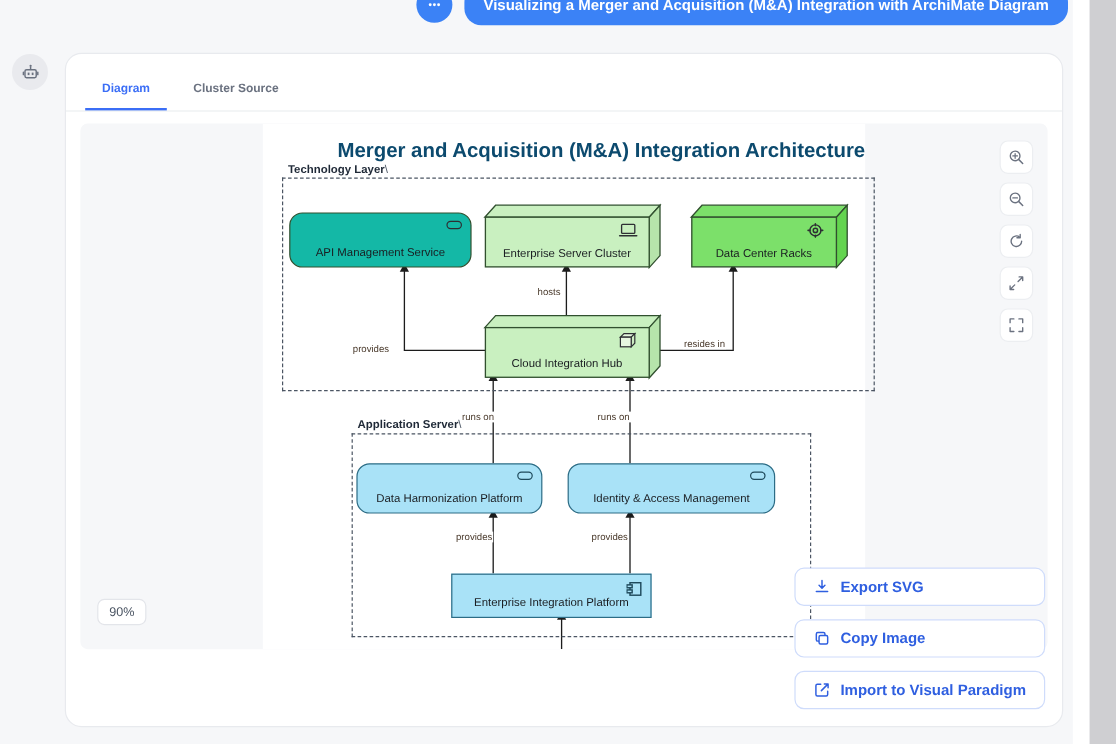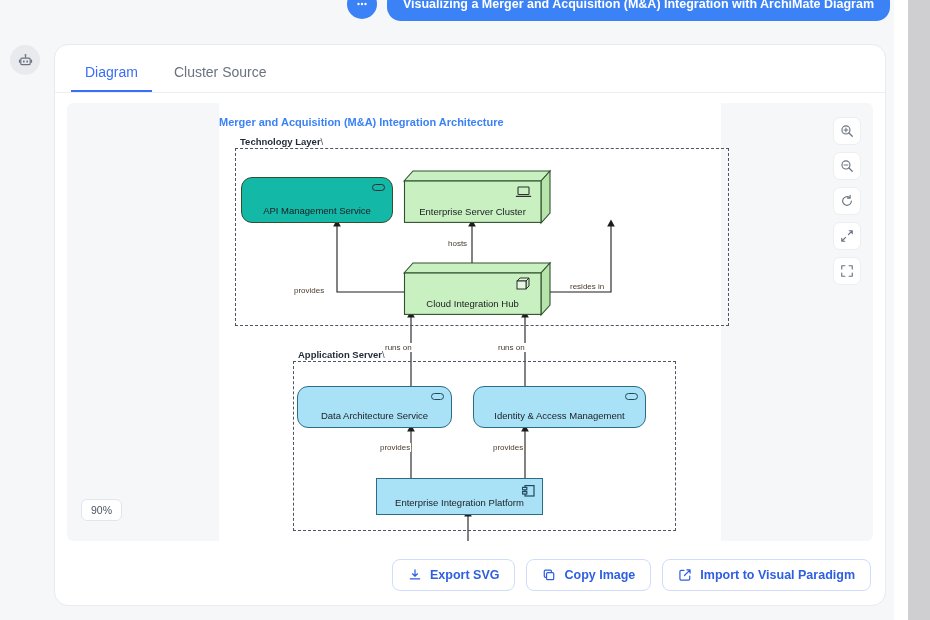--- a/index.html
+++ b/index.html
@@ -49,21 +49,21 @@
   }
 
   
   .tabs {
     display: flex; align-items: flex-end;
     height: 48px; padding: 0 16px;
     border-bottom: 1px solid #eceef1;
     gap: 8px;
   }
   .tab {
-    font-size: 14px; font-weight: 400;
+    font-size: 10px; font-weight: 700;
     color: #6b7280; padding: 8px 14px 10px 14px;
     border-bottom: 2px solid transparent;
     cursor: pointer; white-space: nowrap;
   }
   .tab.active { color: #3b6ef6; border-bottom-color: #3b6ef6; }
 
   
   .viewport {
     position: relative;
     margin: 10px 12px 0 12px;
@@ -73,22 +73,22 @@
     overflow: hidden;
   }
   .canvas {
     position: absolute; left: 152px; top: 0;
     width: 502px; height: 438px;
     background: #ffffff;
   }
 
   .diagram-title {
     position: absolute; left: 0; top: 13px; width: 100%;
-    text-align: left;
-    font-size: 11px; font-weight: 700; color: #3b82f6;
+    text-align: right;
+    font-size: 17px; font-weight: 700; color: #0c4a6e;
   }
 
   
   .layer {
     position: absolute;
     border: 1.6px dashed #4b5563;
     background: transparent;
     margin-left: 12px;
   }
   .layer-label {
@@ -161,21 +161,21 @@
   .ctrl-btn {
     width: 28px; height: 28px; border-radius: 7px;
     background: #fff; border: 1px solid #eceef1;
     display: flex; align-items: center; justify-content: center;
     cursor: pointer;
   }
 
   
   .footer {
     position: absolute; right: 14px; bottom: 14px;
-    display: flex; gap: 11px;
+    display: flex; gap: 11px; flex-direction: column;
   }
   .act-btn {
     display: flex; align-items: center; gap: 8px;
     height: 32px; padding: 0 15px;
     border: 1px solid #cfdcfb; border-radius: 8px;
     background: #fff; color: #2f5fe0;
     font-size: 12.5px; font-weight: 700;
     cursor: pointer; white-space: nowrap;
   }
 
@@ -277,38 +277,53 @@
             <polygon points="137,10 146,0 146,42 137,52" fill="#b6e4ab" stroke="#31502f" stroke-width="1.1"></polygon>
             <rect x="0.5" y="10" width="136.5" height="41.4" fill="#c9f0c0" stroke="#31502f" stroke-width="1.1"></rect>
             <g transform="translate(114,16)">
               <rect x="0" y="0" width="11" height="7.5" rx="0.8" fill="none" stroke="#2d2f33" stroke-width="1.1"></rect>
               <path d="M-1.6,9.4 h14.2" stroke="#2d2f33" stroke-width="1.3" stroke-linecap="round"></path>
             </g>
           </svg>
           <span class="lbl">Enterprise Server Cluster</span>
         </div>
 
+        <div class="box3d" style="left:357px; top:68px; width:130px; height:52px;">
+          <svg width="130" height="52" viewBox="0 0 130 52">
+            <polygon points="0,10 9,0 130,0 121,10" fill="#7ce06a" stroke="#31502f" stroke-width="1.1"></polygon>
+            <polygon points="121,10 130,0 130,42 121,52" fill="#63d44f" stroke="#31502f" stroke-width="1.1"></polygon>
+            <rect x="0.5" y="10" width="120.5" height="41.4" fill="#7ce06a" stroke="#31502f" stroke-width="1.1"></rect>
+            <g transform="translate(98,16)">
+              <circle cx="5.5" cy="5" r="4.6" fill="none" stroke="#2d2f33" stroke-width="1.2"></circle>
+              <circle cx="5.5" cy="5" r="1.8" fill="none" stroke="#2d2f33" stroke-width="1.2"></circle>
+              <g stroke="#2d2f33" stroke-width="1.3" stroke-linecap="round">
+                <path d="M5.5,-0.6v1.6M5.5,9v1.6M-0.6,5h1.6M10,5h1.6"></path>
+              </g>
+            </g>
+          </svg>
+          <span class="lbl">Data Center Racks</span>
+        </div>
 
         <div class="box3d" style="left:185px; top:160px; width:146px; height:52px;">
           <svg width="146" height="52" viewBox="0 0 146 52">
             <polygon points="0,10 9,0 146,0 137,10" fill="#c9f0c0" stroke="#31502f" stroke-width="1.1"></polygon>
             <polygon points="137,10 146,0 146,42 137,52" fill="#b6e4ab" stroke="#31502f" stroke-width="1.1"></polygon>
             <rect x="0.5" y="10" width="136.5" height="41.4" fill="#c9f0c0" stroke="#31502f" stroke-width="1.1"></rect>
             <g transform="translate(113,15)">
               <polygon points="0,3 3,0 12,0 9,3" fill="#e6f7e0" stroke="#2d2f33" stroke-width="1"></polygon>
               <polygon points="9,3 12,0 12,8 9,11" fill="#cdebc2" stroke="#2d2f33" stroke-width="1"></polygon>
               <rect x="0" y="3" width="9" height="8" fill="#e6f7e0" stroke="#2d2f33" stroke-width="1"></rect>
             </g>
           </svg>
           <span class="lbl">Cloud Integration Hub</span>
         </div>
 
         <div class="node service blue-light" style="left:78px; top:283px; width:155px; height:42px;">
           <span class="node-ico pill" style="border-color:#1f4a5c;"></span>
-          <span>Data Architecture Service</span>
+          <span>Data Harmonization Platform</span>
         </div>
 
         <div class="node service blue-light" style="left:254px; top:283px; width:173px; height:42px;">
           <span class="node-ico pill" style="border-color:#1f4a5c;"></span>
           <span>Identity &amp; Access Management</span>
         </div>
 
         <div class="node blue-light" style="left:157px; top:375px; width:167px; height:37px;">
           <span class="node-ico">
             <svg width="13" height="12" viewBox="0 0 13 12">

